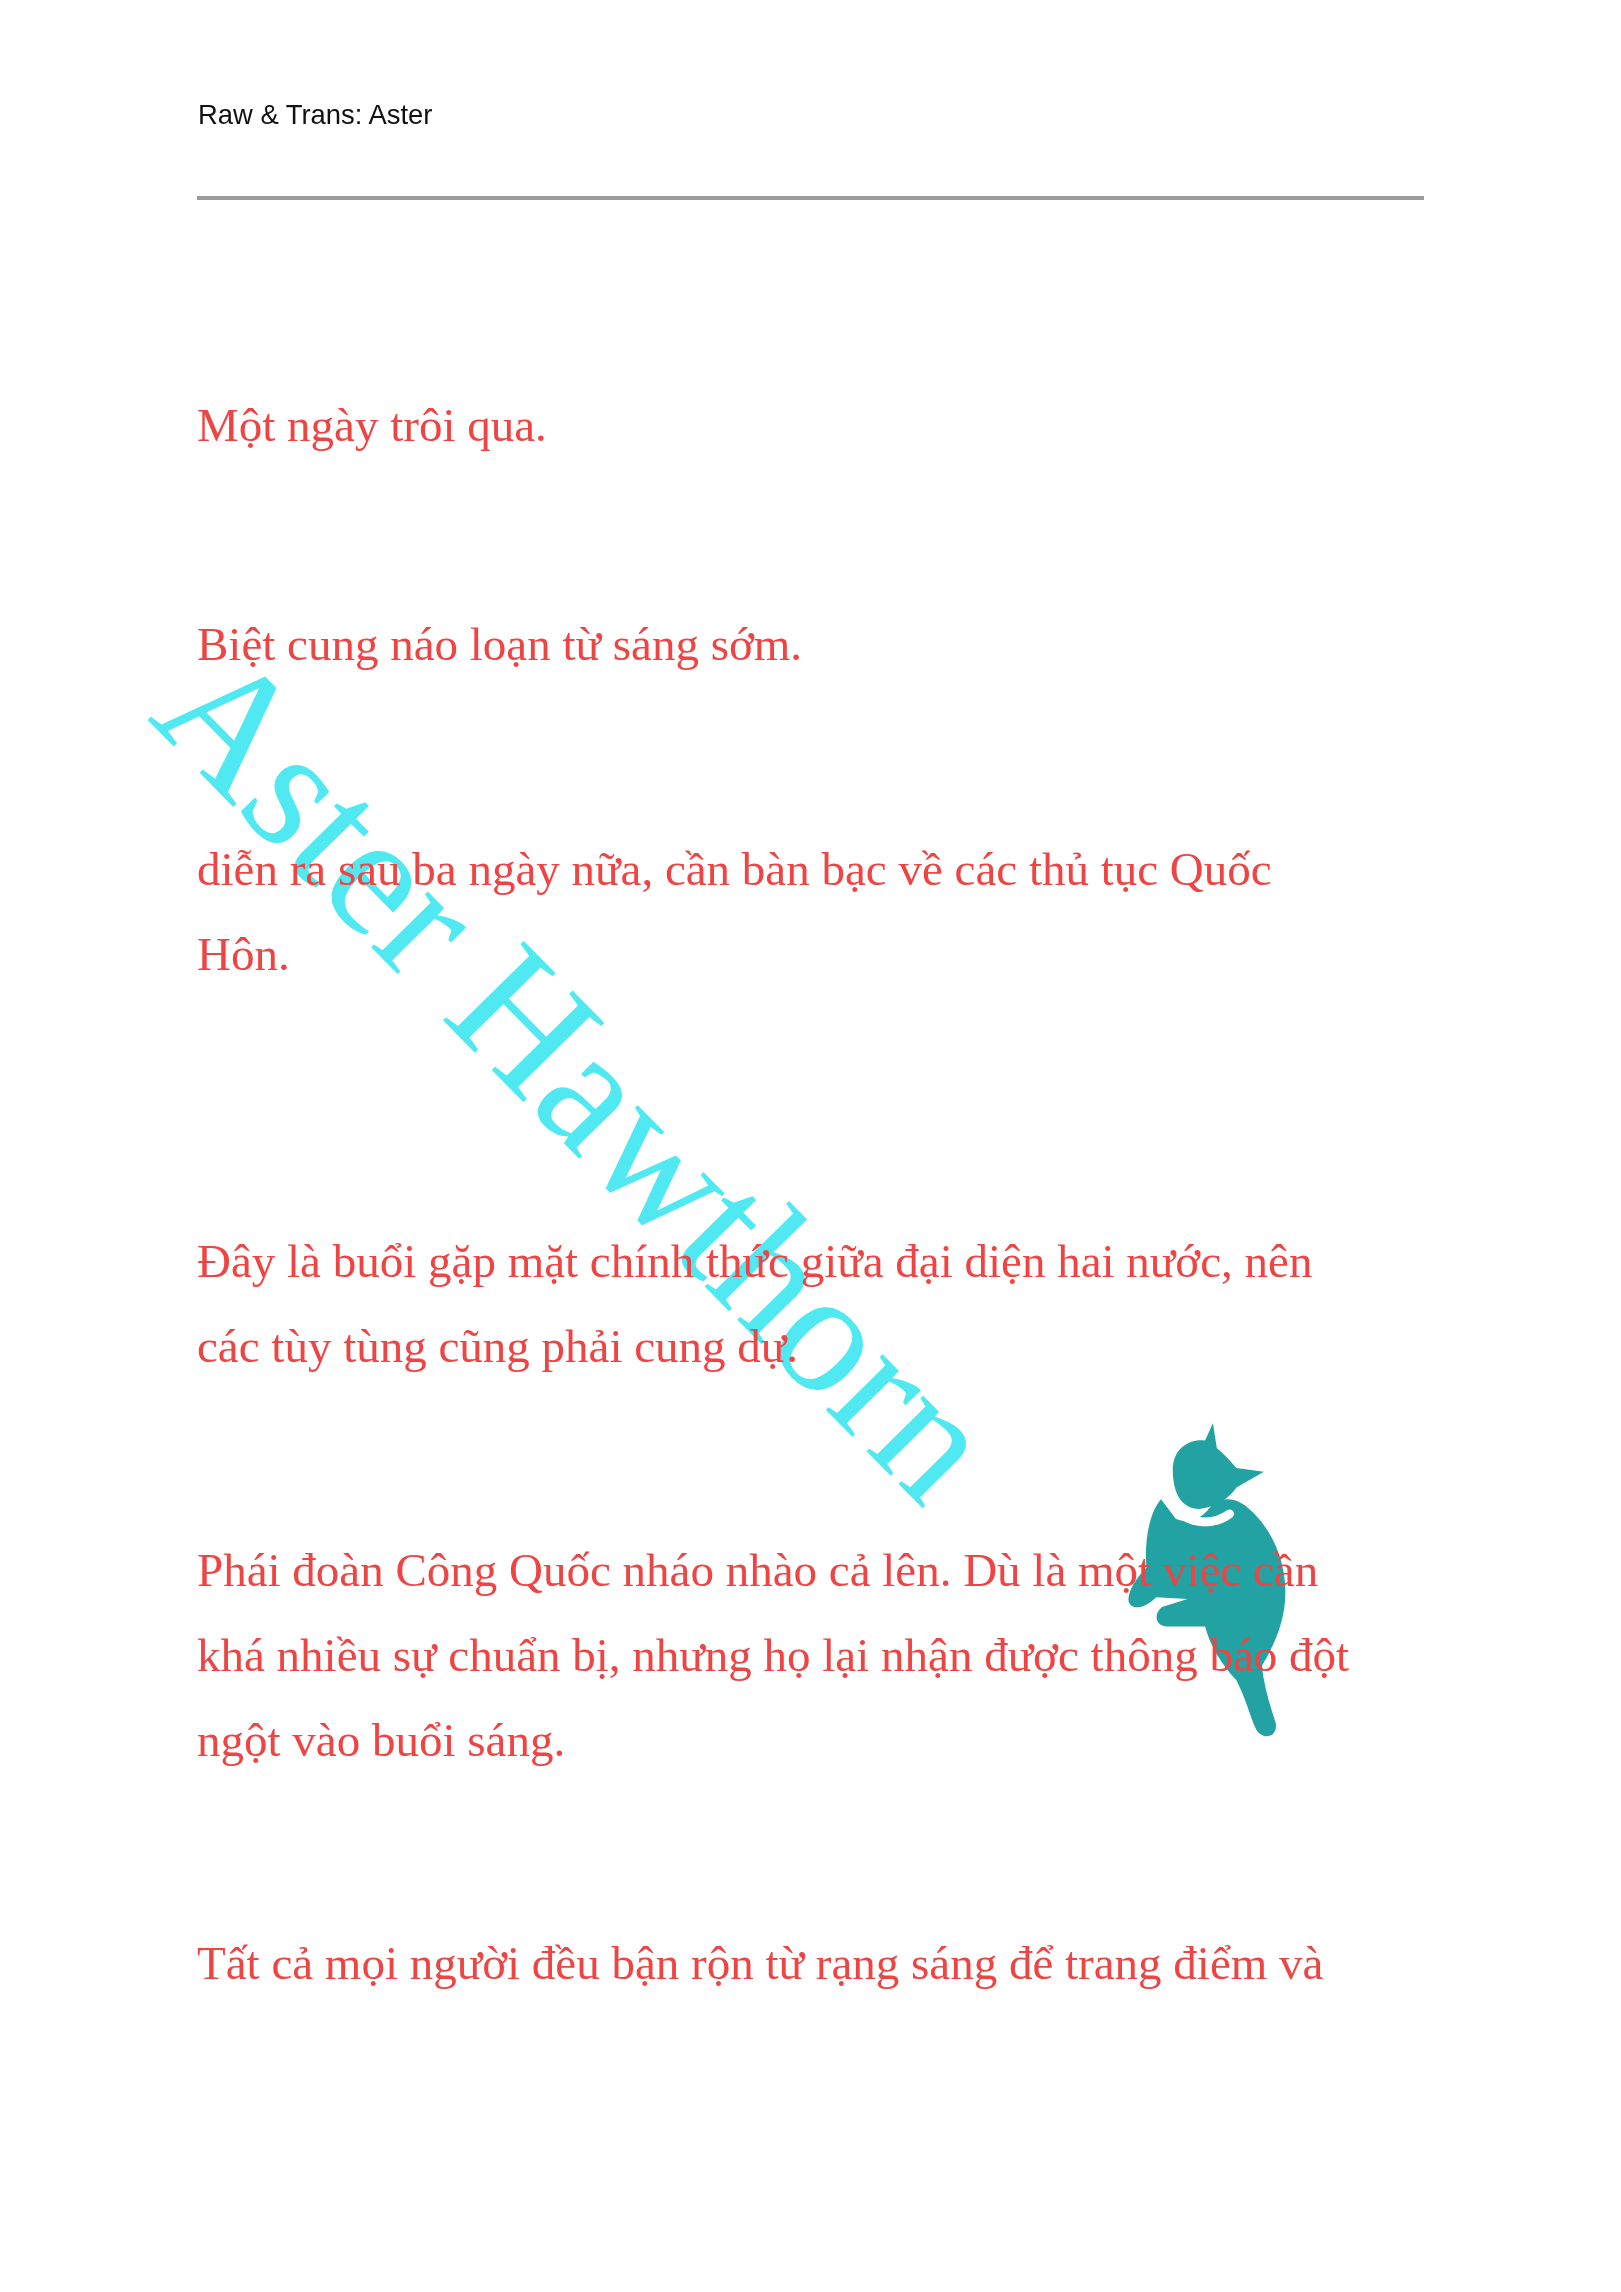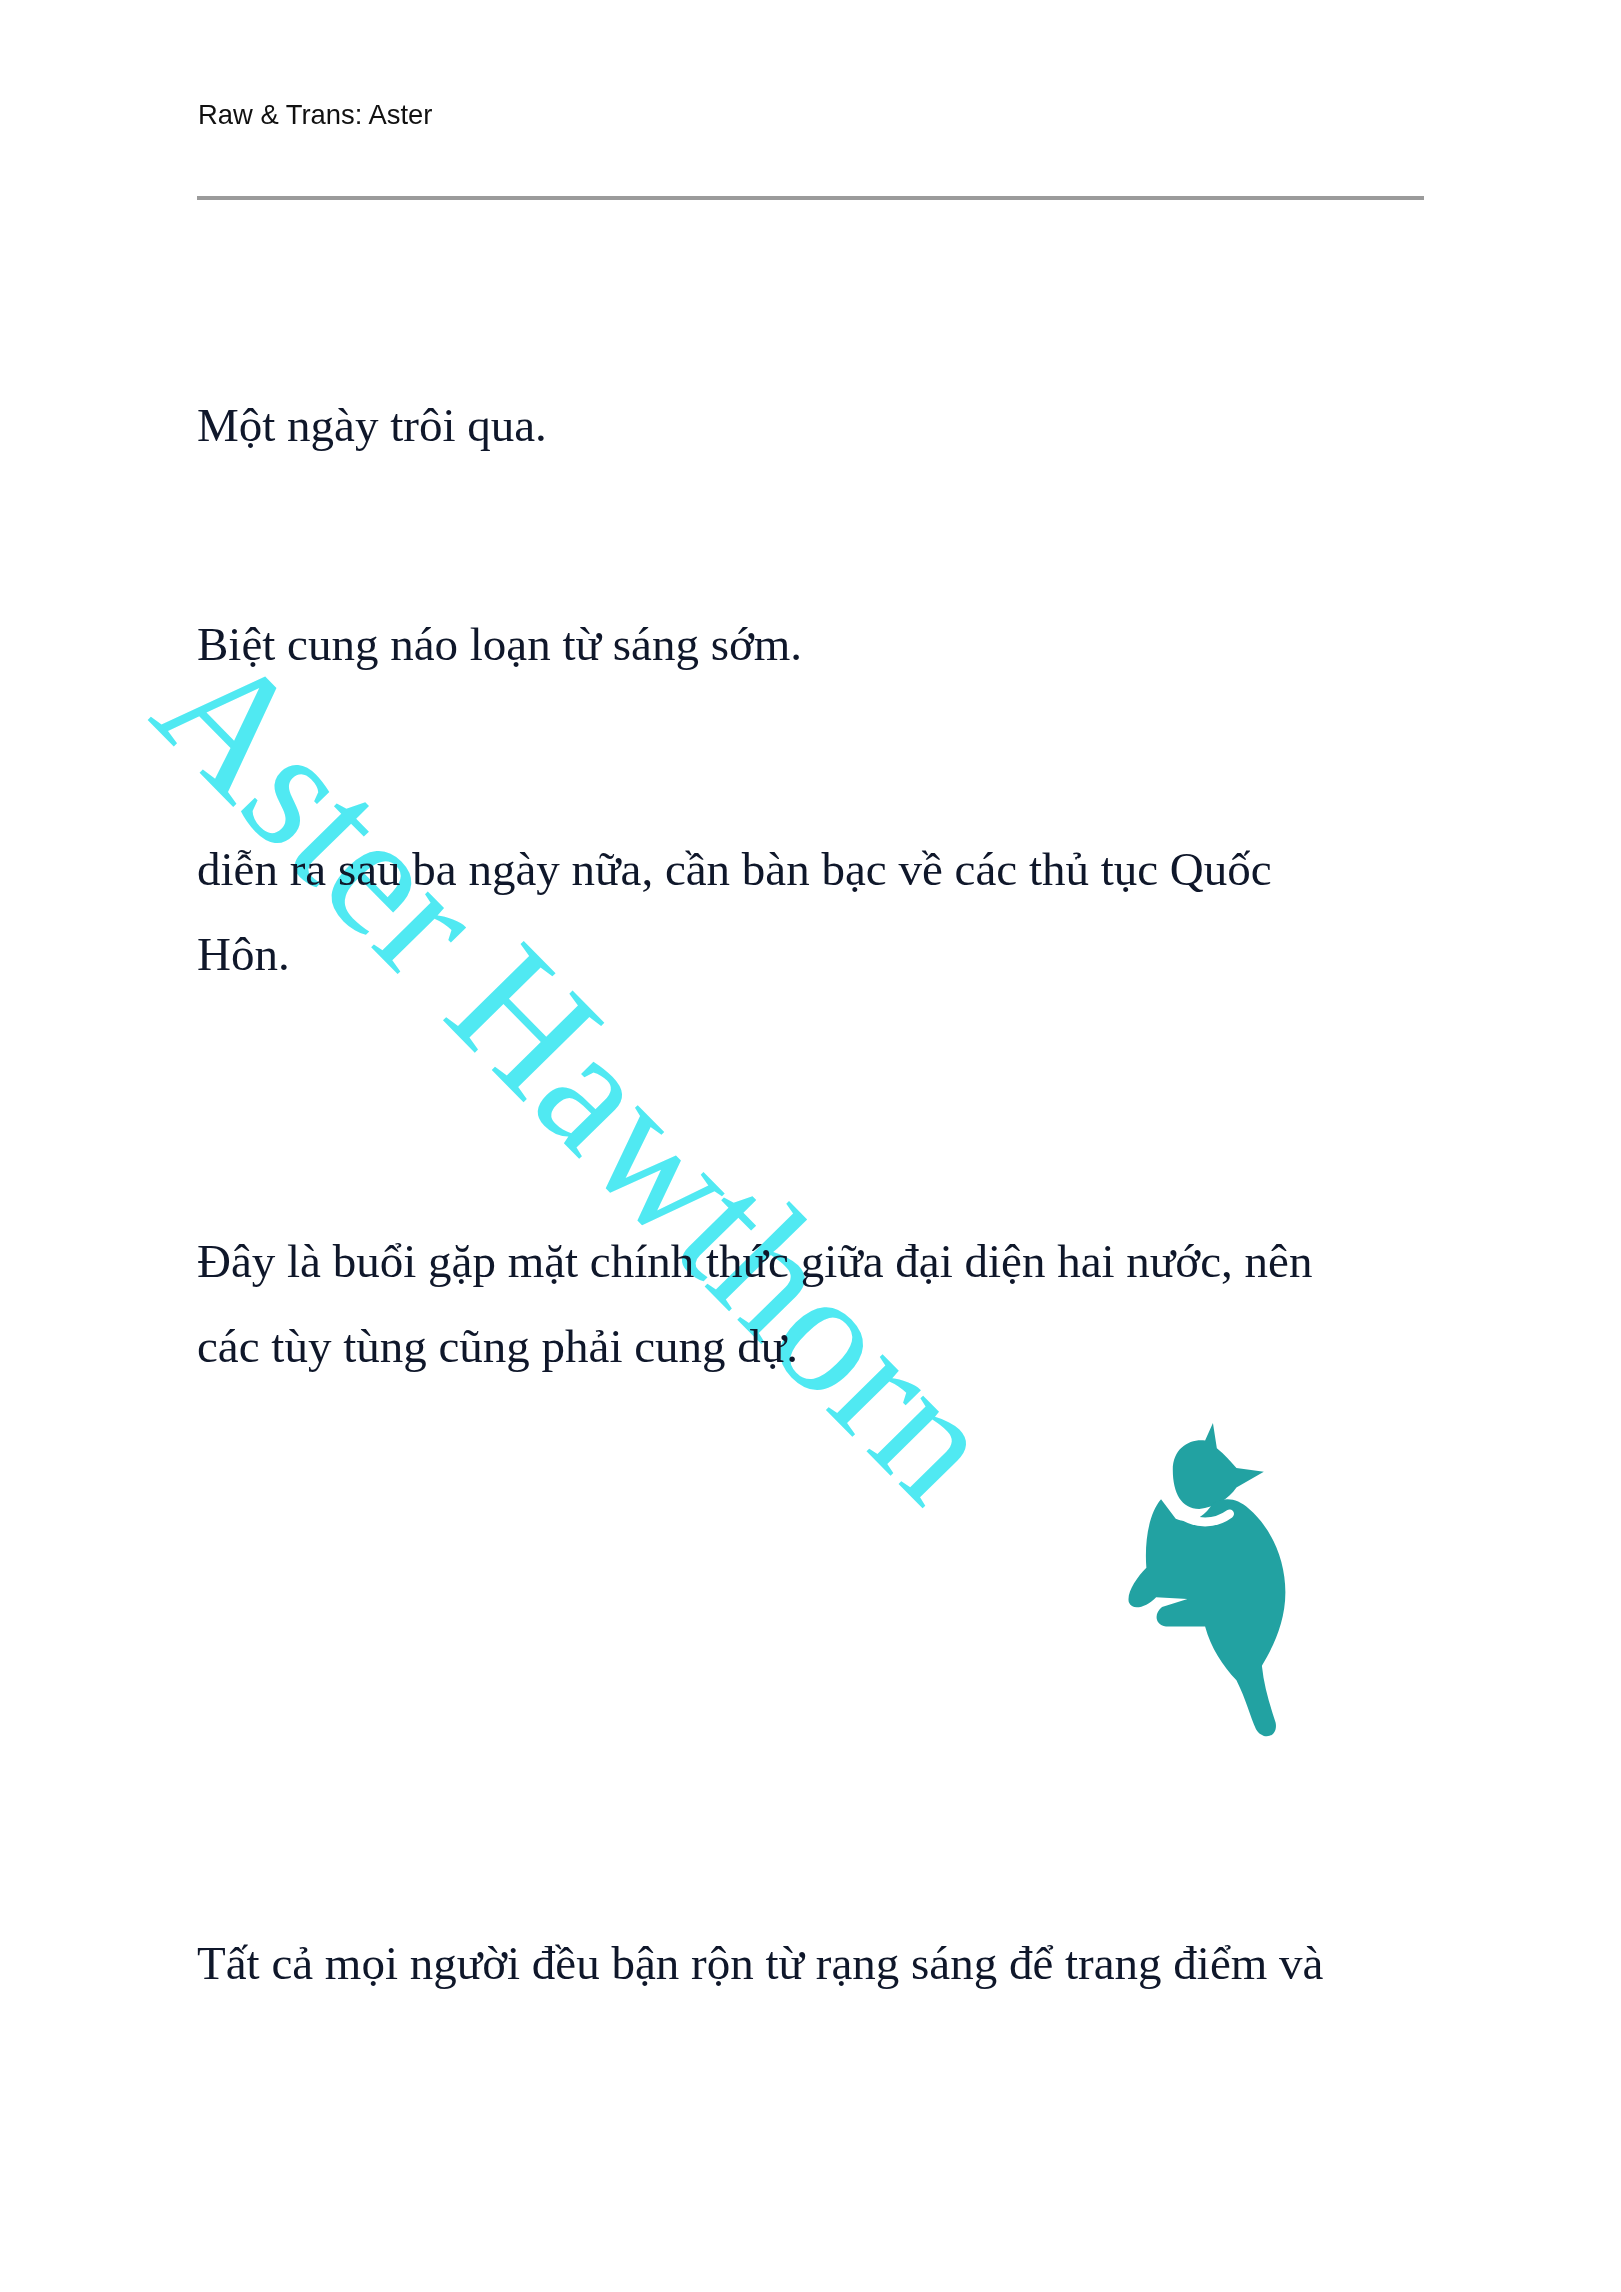--- a/index.html
+++ b/index.html
@@ -10,21 +10,21 @@
     font-family: "Liberation Sans", sans-serif; font-size: 27.4px; line-height: 35px;
     color: #111111; white-space: nowrap;
   }
   .header-rule {
     position: absolute; left: 197px; top: 196px; width: 1227px; height: 3.9px;
     background: #9b9b9b;
   }
   .para {
     position: absolute; left: 197px; margin: 0;
     font-family: "Liberation Serif", serif; font-size: 47px; line-height: 85px;
-    color: #0f172a; white-space: nowrap;
+    color: #ef4444; white-space: nowrap;
   }
   .para .line { display: block; height: 85px; }
   .watermark {
     position: absolute; left: 250px; top: 617px;
     font-family: "Liberation Serif", serif; font-size: 173px; line-height: 1;
     color: #4de9f2; white-space: nowrap;
     transform-origin: 0 0; transform: rotate(45.5deg);
     pointer-events: none; opacity: 0.98;
   }
   .cat-logo { position: absolute; left: 1117px; top: 1411px; width: 186px; height: 338px; }
@@ -59,19 +59,24 @@
       <span class="line">Biệt cung náo loạn từ sáng sớm.</span>
     </p>
     <p class="para" style="top:827px">
       <span class="line">diễn ra sau ba ngày nữa, cần bàn bạc về các thủ tục Quốc</span>
       <span class="line">Hôn.</span>
     </p>
     <p class="para" style="top:1219px">
       <span class="line">Đây là buổi gặp mặt chính thức giữa đại diện hai nước, nên</span>
       <span class="line">các tùy tùng cũng phải cung dự.</span>
     </p>
+    <p class="para" style="top:1528px">
+      <span class="line">Phái đoàn Công Quốc nháo nhào cả lên. Dù là một việc cần</span>
+      <span class="line">khá nhiều sự chuẩn bị, nhưng họ lại nhận được thông báo đột</span>
+      <span class="line">ngột vào buổi sáng.</span>
+    </p>
     <p class="para" style="top:1921px">
       <span class="line">Tất cả mọi người đều bận rộn từ rạng sáng để trang điểm và</span>
     </p>
   </div>
 
 </div>
 
 
 </body></html>

